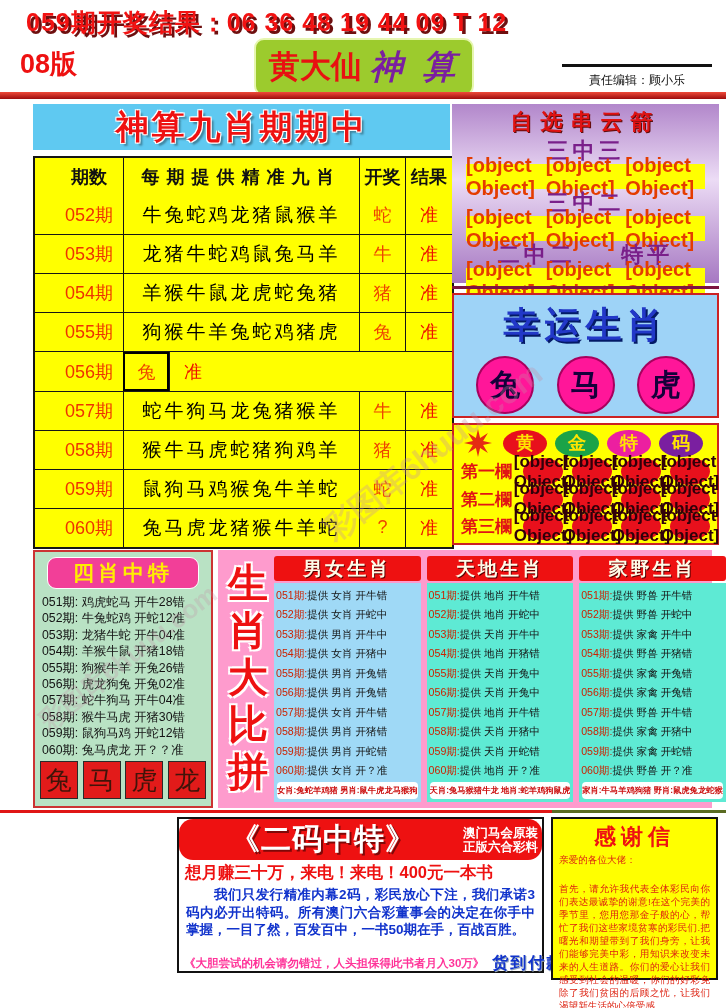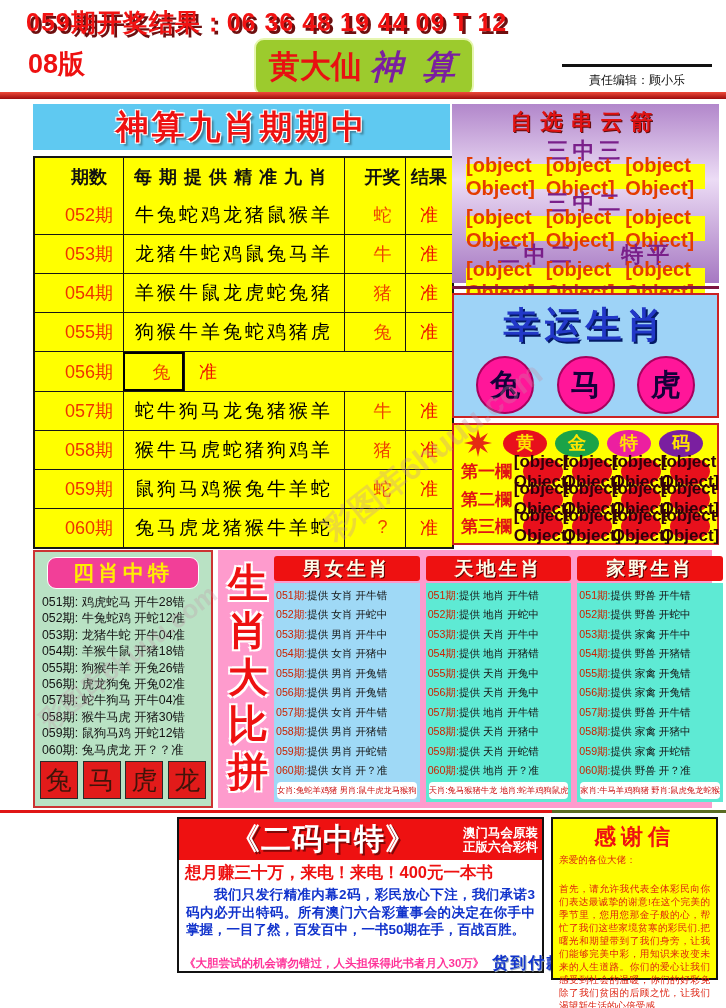--- a/index.html
+++ b/index.html
@@ -3,21 +3,21 @@
 <meta charset="utf-8">
 <style>
   html,body{margin:0;padding:0;background:#ffffff;}
   .page{position:relative;width:726px;height:1008px;background:#ffffff;overflow:hidden;
         font-family:"Liberation Sans",sans-serif;}
   .abs{position:absolute;}
 
   
   .result-line{left:26px;top:6px;font-size:25px;font-weight:bold;color:#f21212;
                text-shadow:3px 3px 0 #6e0f0f;letter-spacing:1px;white-space:nowrap;}
-  .edition{left:28px;top:46px;font-size:27px;font-weight:bold;color:#ee1111;}
+  .edition{left:20px;top:46px;font-size:27px;font-weight:bold;color:#ee1111;}
   .brand-box{left:254px;top:38px;width:216px;height:54px;background:#9ccb2d;border-radius:10px;
              border:2px solid #e6f6b0;display:flex;align-items:center;justify-content:center;gap:8px;}
   .brand-title{color:#e81111;font-size:31px;font-weight:bold;}
   .brand-script{color:#7a1fa0;font-size:33px;font-weight:bold;font-style:italic;
                 font-family:"DejaVu Serif",serif;letter-spacing:4px;}
   .editor-block{right:14px;top:64px;width:150px;border-top:3px solid #111;padding-top:5px;
                 text-align:center;font-size:12px;color:#111;font-family:"DejaVu Serif",serif;}
   .top-rule{left:0;top:92px;width:726px;height:7px;background:linear-gradient(#ef4a3a,#9d0d0d);}
 
   
@@ -26,21 +26,21 @@
               justify-content:center;
               text-shadow:-1px -1px 0 #fff,1px -1px 0 #fff,-1px 1px 0 #fff,1px 1px 0 #fff,3px 3px 2px rgba(0,0,0,.35);}
   .main-table{left:33px;top:156px;width:417px;height:389px;background:#ffff00;
               border:2px solid #161616;display:flex;flex-direction:column;}
   .t-row{flex:1;display:flex;align-items:stretch;}
   .t-row + .t-row{border-top:1px solid #161616;}
   .cell{display:flex;align-items:center;justify-content:center;}
   .cell + .cell{border-left:1px solid #161616;}
   .c-period{width:68px;color:#ee3300;font-size:18px;margin-left:20px;}
   .c-nine{flex:1;color:#000000;font-size:19px;letter-spacing:3px;}
-  .c-open{width:45px;color:#ee4400;font-size:18px;padding-left:15px;}
+  .c-open{width:45px;color:#ee4400;font-size:18px;}
   .c-result{width:46px;color:#ee1100;font-size:18px;}
   .t-head .cell{color:#111;font-weight:bold;font-size:18px;}
   .t-head .c-nine{letter-spacing:7px;}
   .c-open[data-highlight="yes"]{outline:2px solid #000;outline-offset:-2px;}
 
   
   .cloud-panel{left:452px;top:104px;width:267px;height:179px;
                background:linear-gradient(to bottom,#b287cb 0%,#ecdcf5 42%,#a678c2 100%);
                display:flex;flex-direction:column;padding-top:3px;box-sizing:border-box;}
   .cloud-title{text-align:center;color:#e01212;font-size:22px;font-weight:bold;letter-spacing:8px;
@@ -103,36 +103,36 @@
   .pk-head{height:25px;background:#ee1111;border-radius:3px;color:#fffbe8;font-size:19px;
            font-weight:bold;letter-spacing:3px;display:flex;align-items:center;justify-content:center;
            text-shadow:1px 1px 0 #550000;}
   .pk-body{flex:1;margin-top:2px;display:flex;flex-direction:column;padding:2px 2px;box-sizing:border-box;}
   .pk-body[data-tone="blue"]{background:#9fd9f6;}
   .pk-body[data-tone="yellow"]{background:#5eead4;}
   .pk-rows{flex:1;display:flex;flex-direction:column;justify-content:space-around;}
   .pk-row{font-size:10.6px;color:#141414;white-space:nowrap;line-height:12px;}
   .pk-p{color:#cc2200;}
   .pk-foot{margin:2px 1px 1px 1px;background:#ffffff;border-radius:4px;color:#cc1111;
-           font-size:8.3px;font-weight:normal;text-align:center;padding:3px 0;white-space:nowrap;}
+           font-size:8.3px;font-weight:bold;text-align:center;padding:3px 0;white-space:nowrap;}
 
   
   .band-rule-red{left:0;top:810px;width:552px;height:3px;background:#e01515;}
   .band-rule-green{left:552px;top:810px;width:174px;height:3px;background:#5a6b22;}
 
   
   .precise-panel{left:36px;top:817px;width:136px;height:155px;background:#ffff00;
                  border:2px solid #111;box-sizing:border-box;}
   .precise-title{text-align:center;color:#ee1111;font-size:20px;font-weight:bold;
                  letter-spacing:2px;margin-top:4px;}
   .precise-body{margin:3px 6px;font-size:9.2px;line-height:12.4px;color:#222;text-align:justify;}
 
   .ad-panel{left:177px;top:817px;width:367px;height:156px;background:#ffffff;border:2px solid #111;
             box-sizing:border-box;display:flex;flex-direction:column;}
-  .ad-banner{height:42px;background:#ee1111;display:flex;align-items:center;padding:0 4px;}
+  .ad-banner{height:42px;background:#ee1111;display:flex;align-items:center;padding:0 4px;border-radius:14px;}
   .ad-title{flex:1;color:#ffffff;font-size:30px;font-weight:bold;text-align:center;
             letter-spacing:1px;text-shadow:2px 2px 0 #7e0808;white-space:nowrap;}
   .ad-sub{color:#ffffff;font-size:12.5px;font-weight:bold;line-height:14px;text-align:left;white-space:nowrap;}
   .ad-call{color:#ee1111;font-size:16.5px;font-weight:bold;margin:2px 6px 0 6px;white-space:nowrap;}
   .ad-body{color:#1133cc;font-size:13.5px;font-weight:bold;line-height:17.5px;margin:2px 7px 12px 7px;
            text-indent:28px;text-align:justify;}
   .ad-foot{display:flex;align-items:center;margin:2px 5px;}
   .ad-note{color:#ff3399;font-size:11.5px;font-weight:bold;white-space:nowrap;}
   .ad-cod{color:#1133cc;font-size:16px;font-weight:bold;letter-spacing:2px;margin-left:8px;
           white-space:nowrap;text-shadow:1px 1px 0 #9ab;}

